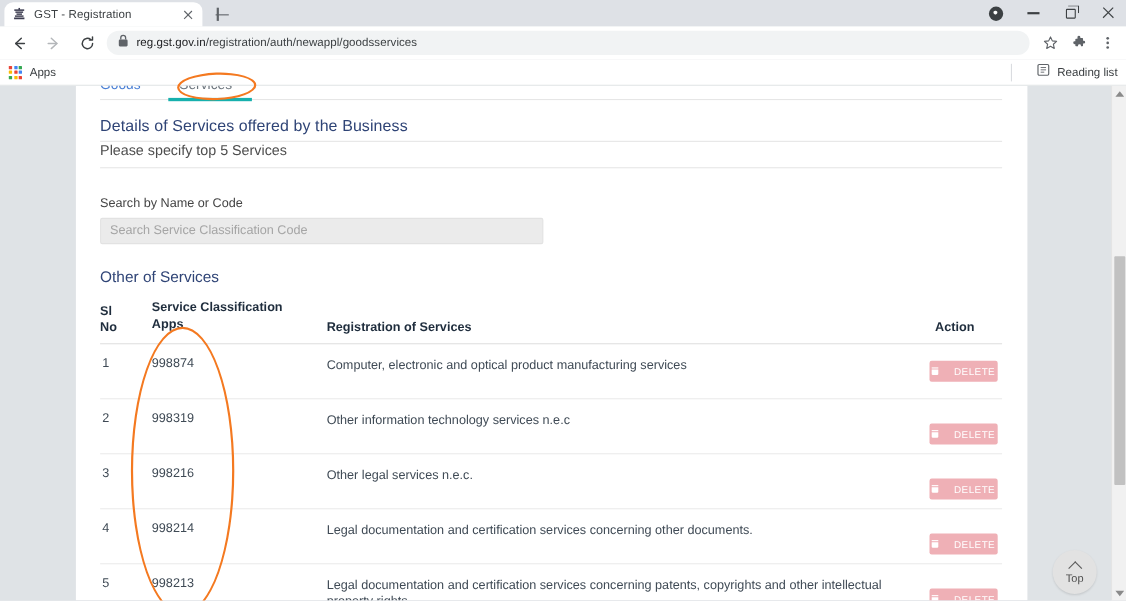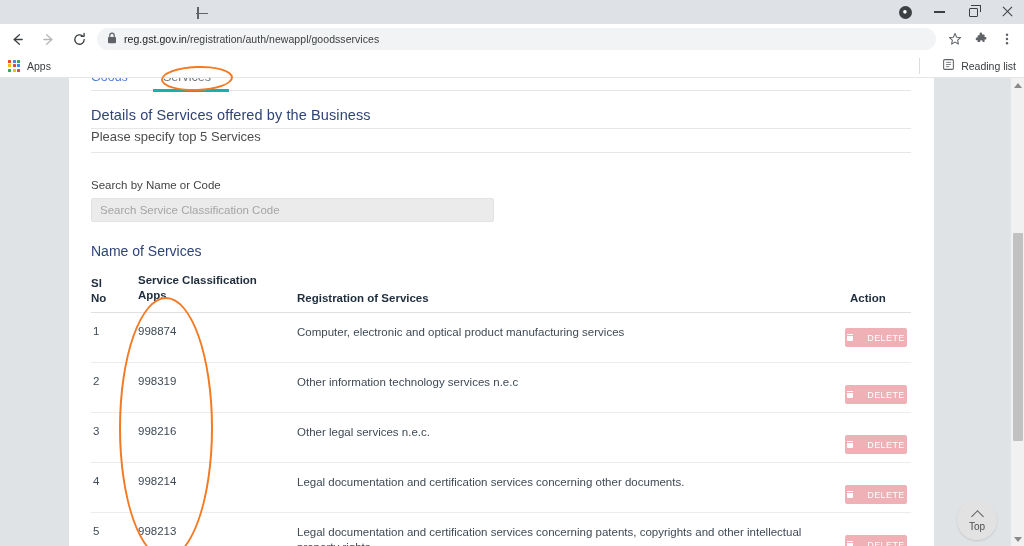--- a/index.html
+++ b/index.html
@@ -215,20 +215,34 @@
     position:absolute; left:2px; top:155px; width:10px; height:208px;
     background:#c1c1c1; border-radius:1px; cursor:pointer;
   }
 </style>
 </head>
 <body>
 
 <div class="screen">
 
   <div class="tabstrip">
+    <div class="tab">
+      <span class="tab-fav">
+        <svg width="13" height="13" viewBox="0 0 13 13">
+          <rect x="2" y="1.5" width="9" height="1.4" fill="#3b3b4f"></rect>
+          <rect x="3" y="3.4" width="7" height="1.3" fill="#3b3b4f"></rect>
+          <rect x="4" y="5.2" width="5" height="1.3" fill="#3b3b4f"></rect>
+          <rect x="2.6" y="7" width="7.8" height="1.3" fill="#3b3b4f"></rect>
+          <rect x="1.8" y="8.9" width="9.4" height="1.6" fill="#3b3b4f"></rect>
+          <rect x="5.8" y="0" width="1.4" height="2" fill="#3b3b4f"></rect>
+        </svg>
+      </span>
+      <span class="tab-title">GST - Registration</span>
+      <span class="tab-close"></span>
+    </div>
     <div class="newtab"></div>
     <div class="win-btns">
       <div class="win-btn">
         <span class="profile-dot">
             <span>●</span>
           </span>
       </div>
       <div class="win-btn">
           <span class="wb-min"></span>
         </div>
@@ -330,21 +344,21 @@
       </div>
 
       <div class="section-title">Details of Services offered by the Business</div>
       <div class="hr1"></div>
       <div class="subnote">Please specify top 5 Services</div>
       <div class="hr2"></div>
 
       <div class="search-label">Search by Name or Code</div>
       <input class="search-input" type="text" placeholder="Search Service Classification Code" style="">
 
-      <div class="list-title">Name of Services</div>
+      <div class="list-title">Other of Services</div>
 
       <div class="tbl">
         <div class="thead">
           <div class="th c-sl">
             <span>Sl</span><br>
             <span>No</span>
           </div>
           <div class="th c-code">
             <span>Service Classification</span><br>
             <span>Apps</span>

